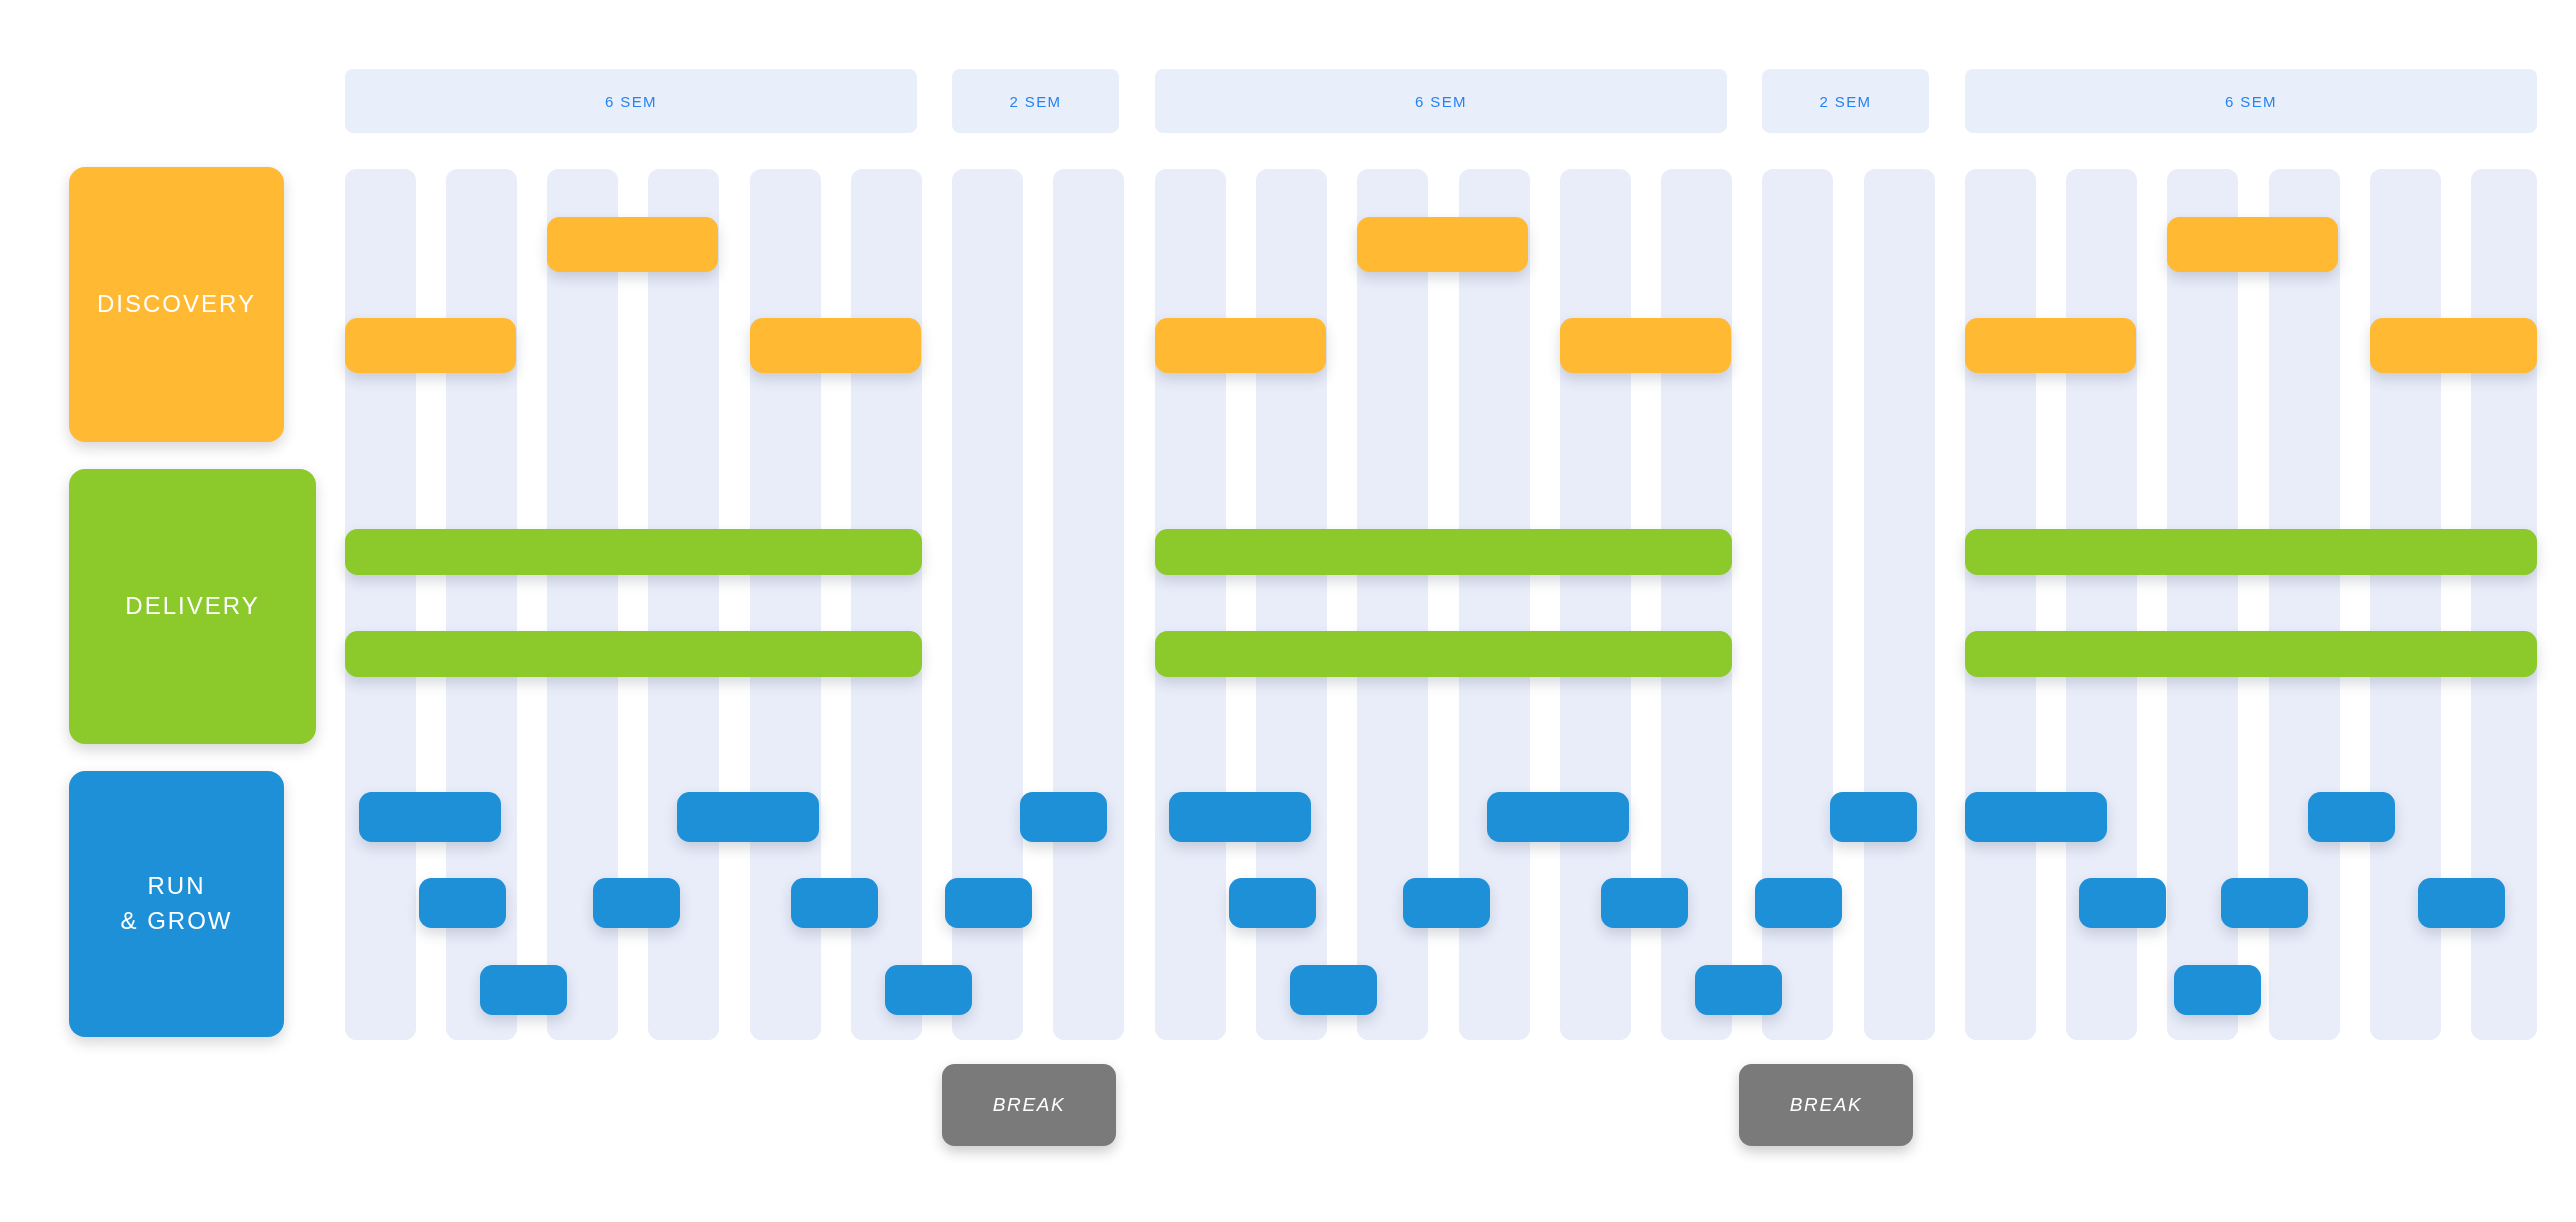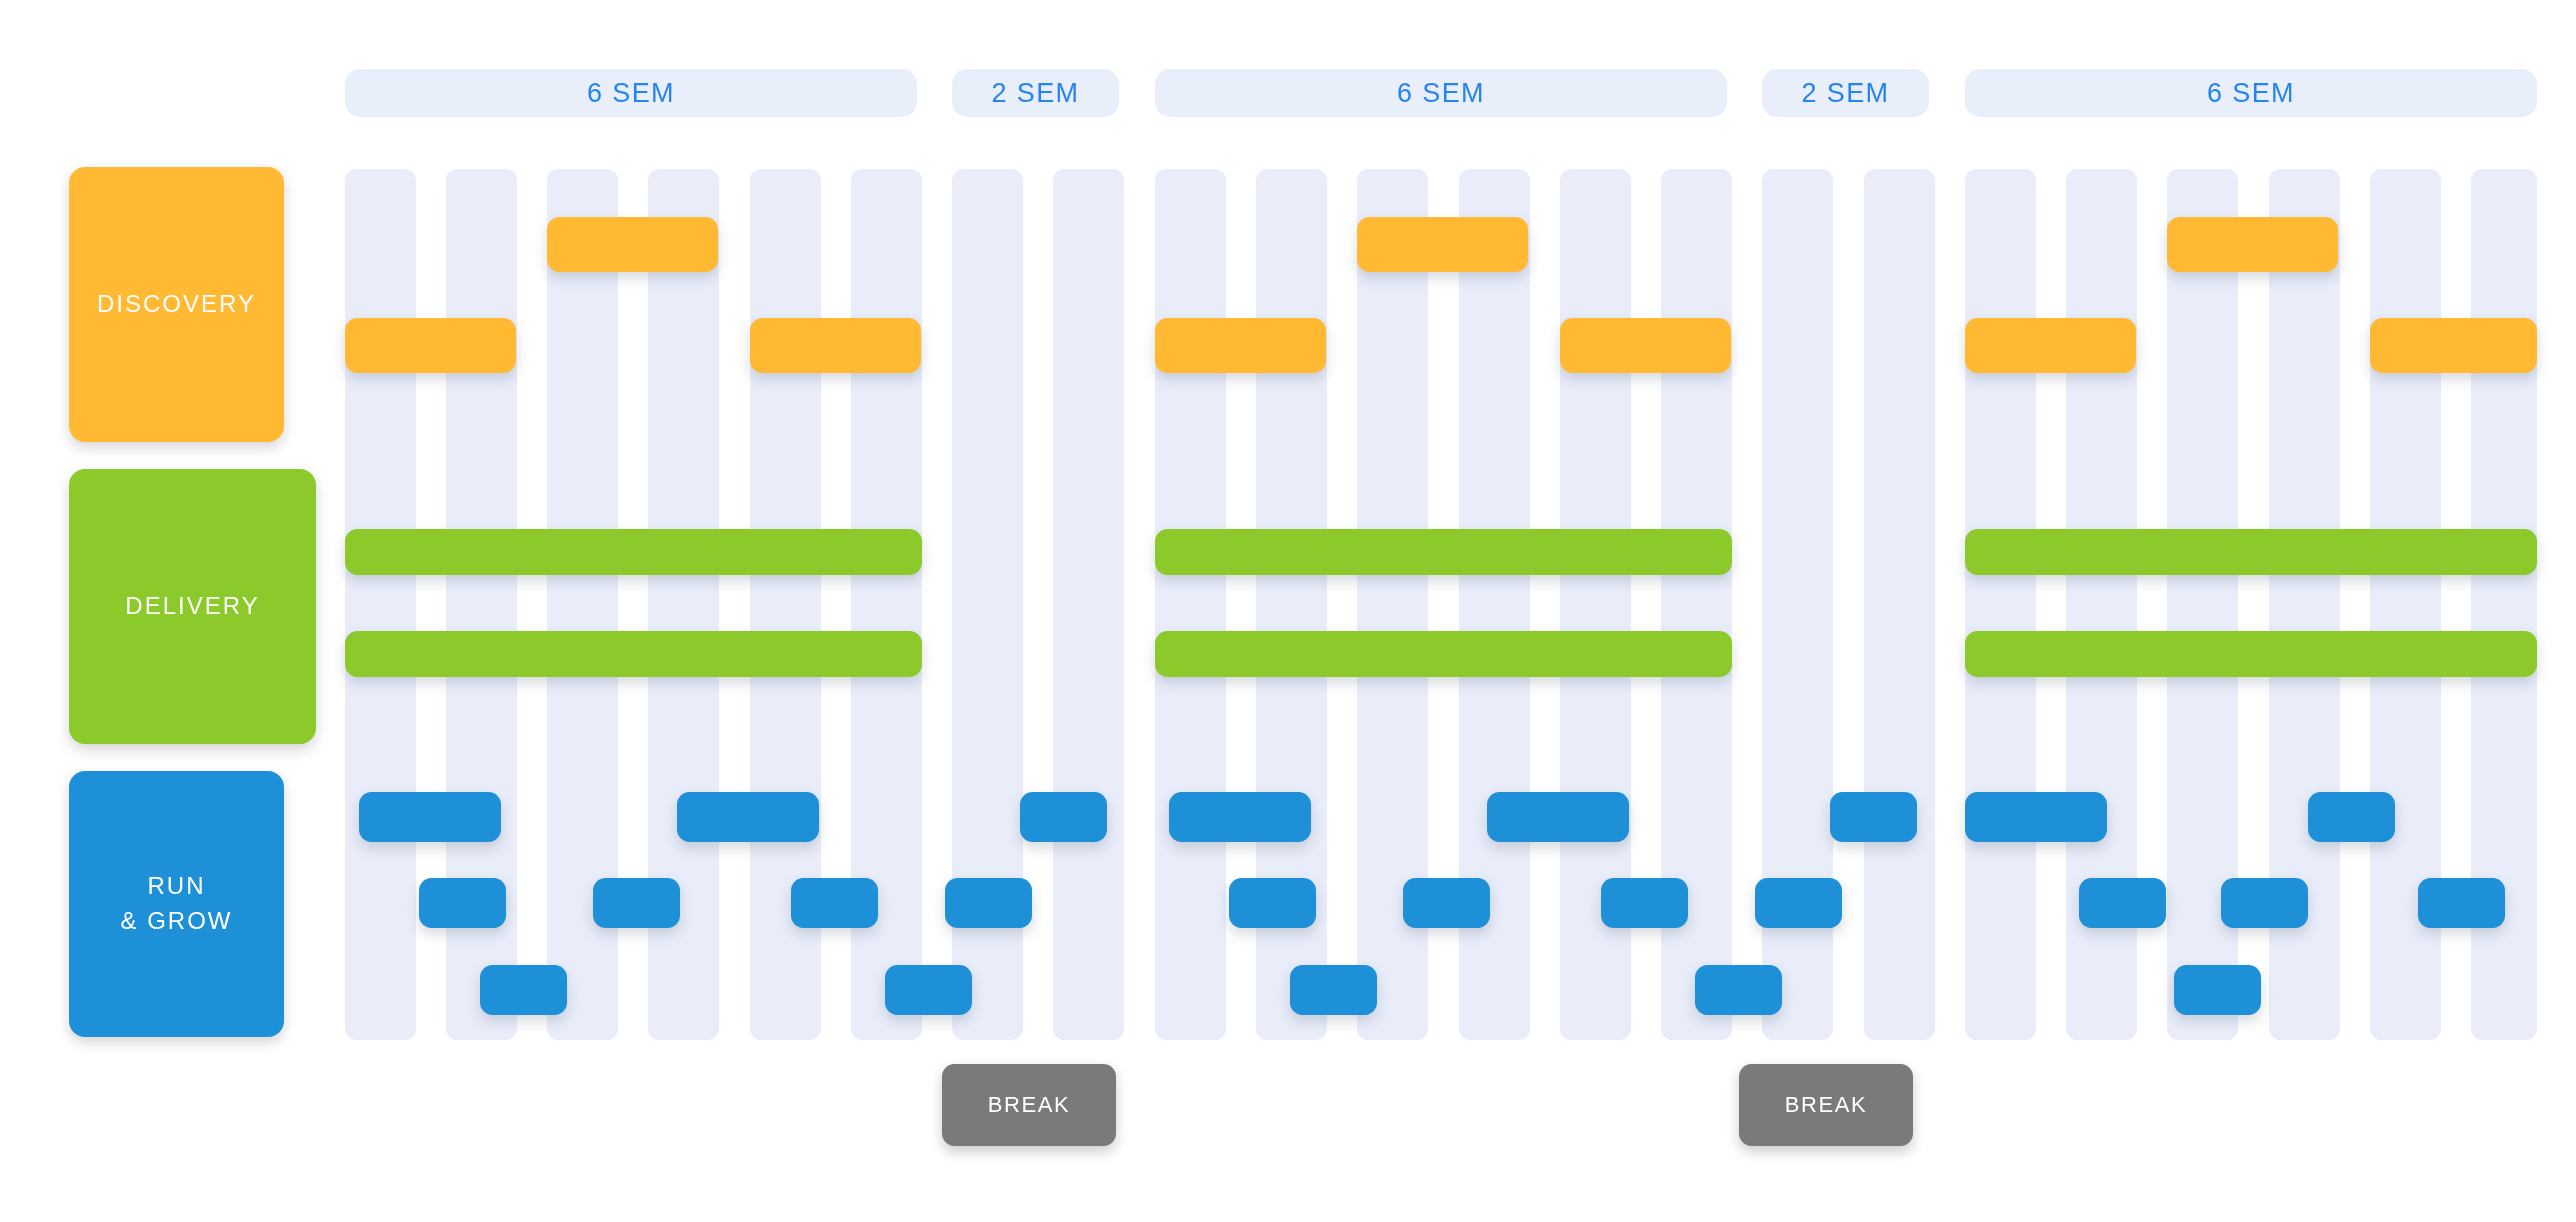--- a/index.html
+++ b/index.html
@@ -21,26 +21,26 @@
     letter-spacing: 2px;
     font-weight: 400;
     text-align: center;
     line-height: 1.45;
     box-shadow: 0 5.3px 14px rgba(0,0,0,0.16);
   }
 
   
   .period {
     position: absolute;
-    height: 48px;
+    height: 64px;
     background: #E9EEFB;
-    border-radius: 15px;
+    border-radius: 8px;
     display: flex; align-items: center; justify-content: center;
     color: #2684F0;
-    font-size: 27px;
+    font-size: 15px;
     letter-spacing: 1.4px;
   }
 
   
   .col {
     position: absolute;
     background: #E9EDFA;
     border-radius: 11.5px;
   }
 
@@ -54,23 +54,24 @@
   .bar.green  { background: #8CC92A; }
   .bar.blue   { background: #1E90D8; }
 
   
   .break {
     position: absolute;
     background: #7A7A7A;
     border-radius: 12.4px;
     display: flex; align-items: center; justify-content: center;
     color: #ffffff;
-    font-size: 22px;
+    font-size: 19px;
     letter-spacing: 1.6px;
     box-shadow: 0 5.3px 12.4px rgba(0,0,0,0.2);
+    font-style: italic;
   }
 </style>
 </head>
 <body>
 
 <div id="stage">
 
   <div class="lane-label" id="lane-discovery" style="left:69px; top:167px; width:215px; height:275px; background:#FFB933;">
     <span>DISCOVERY</span>
   </div>

